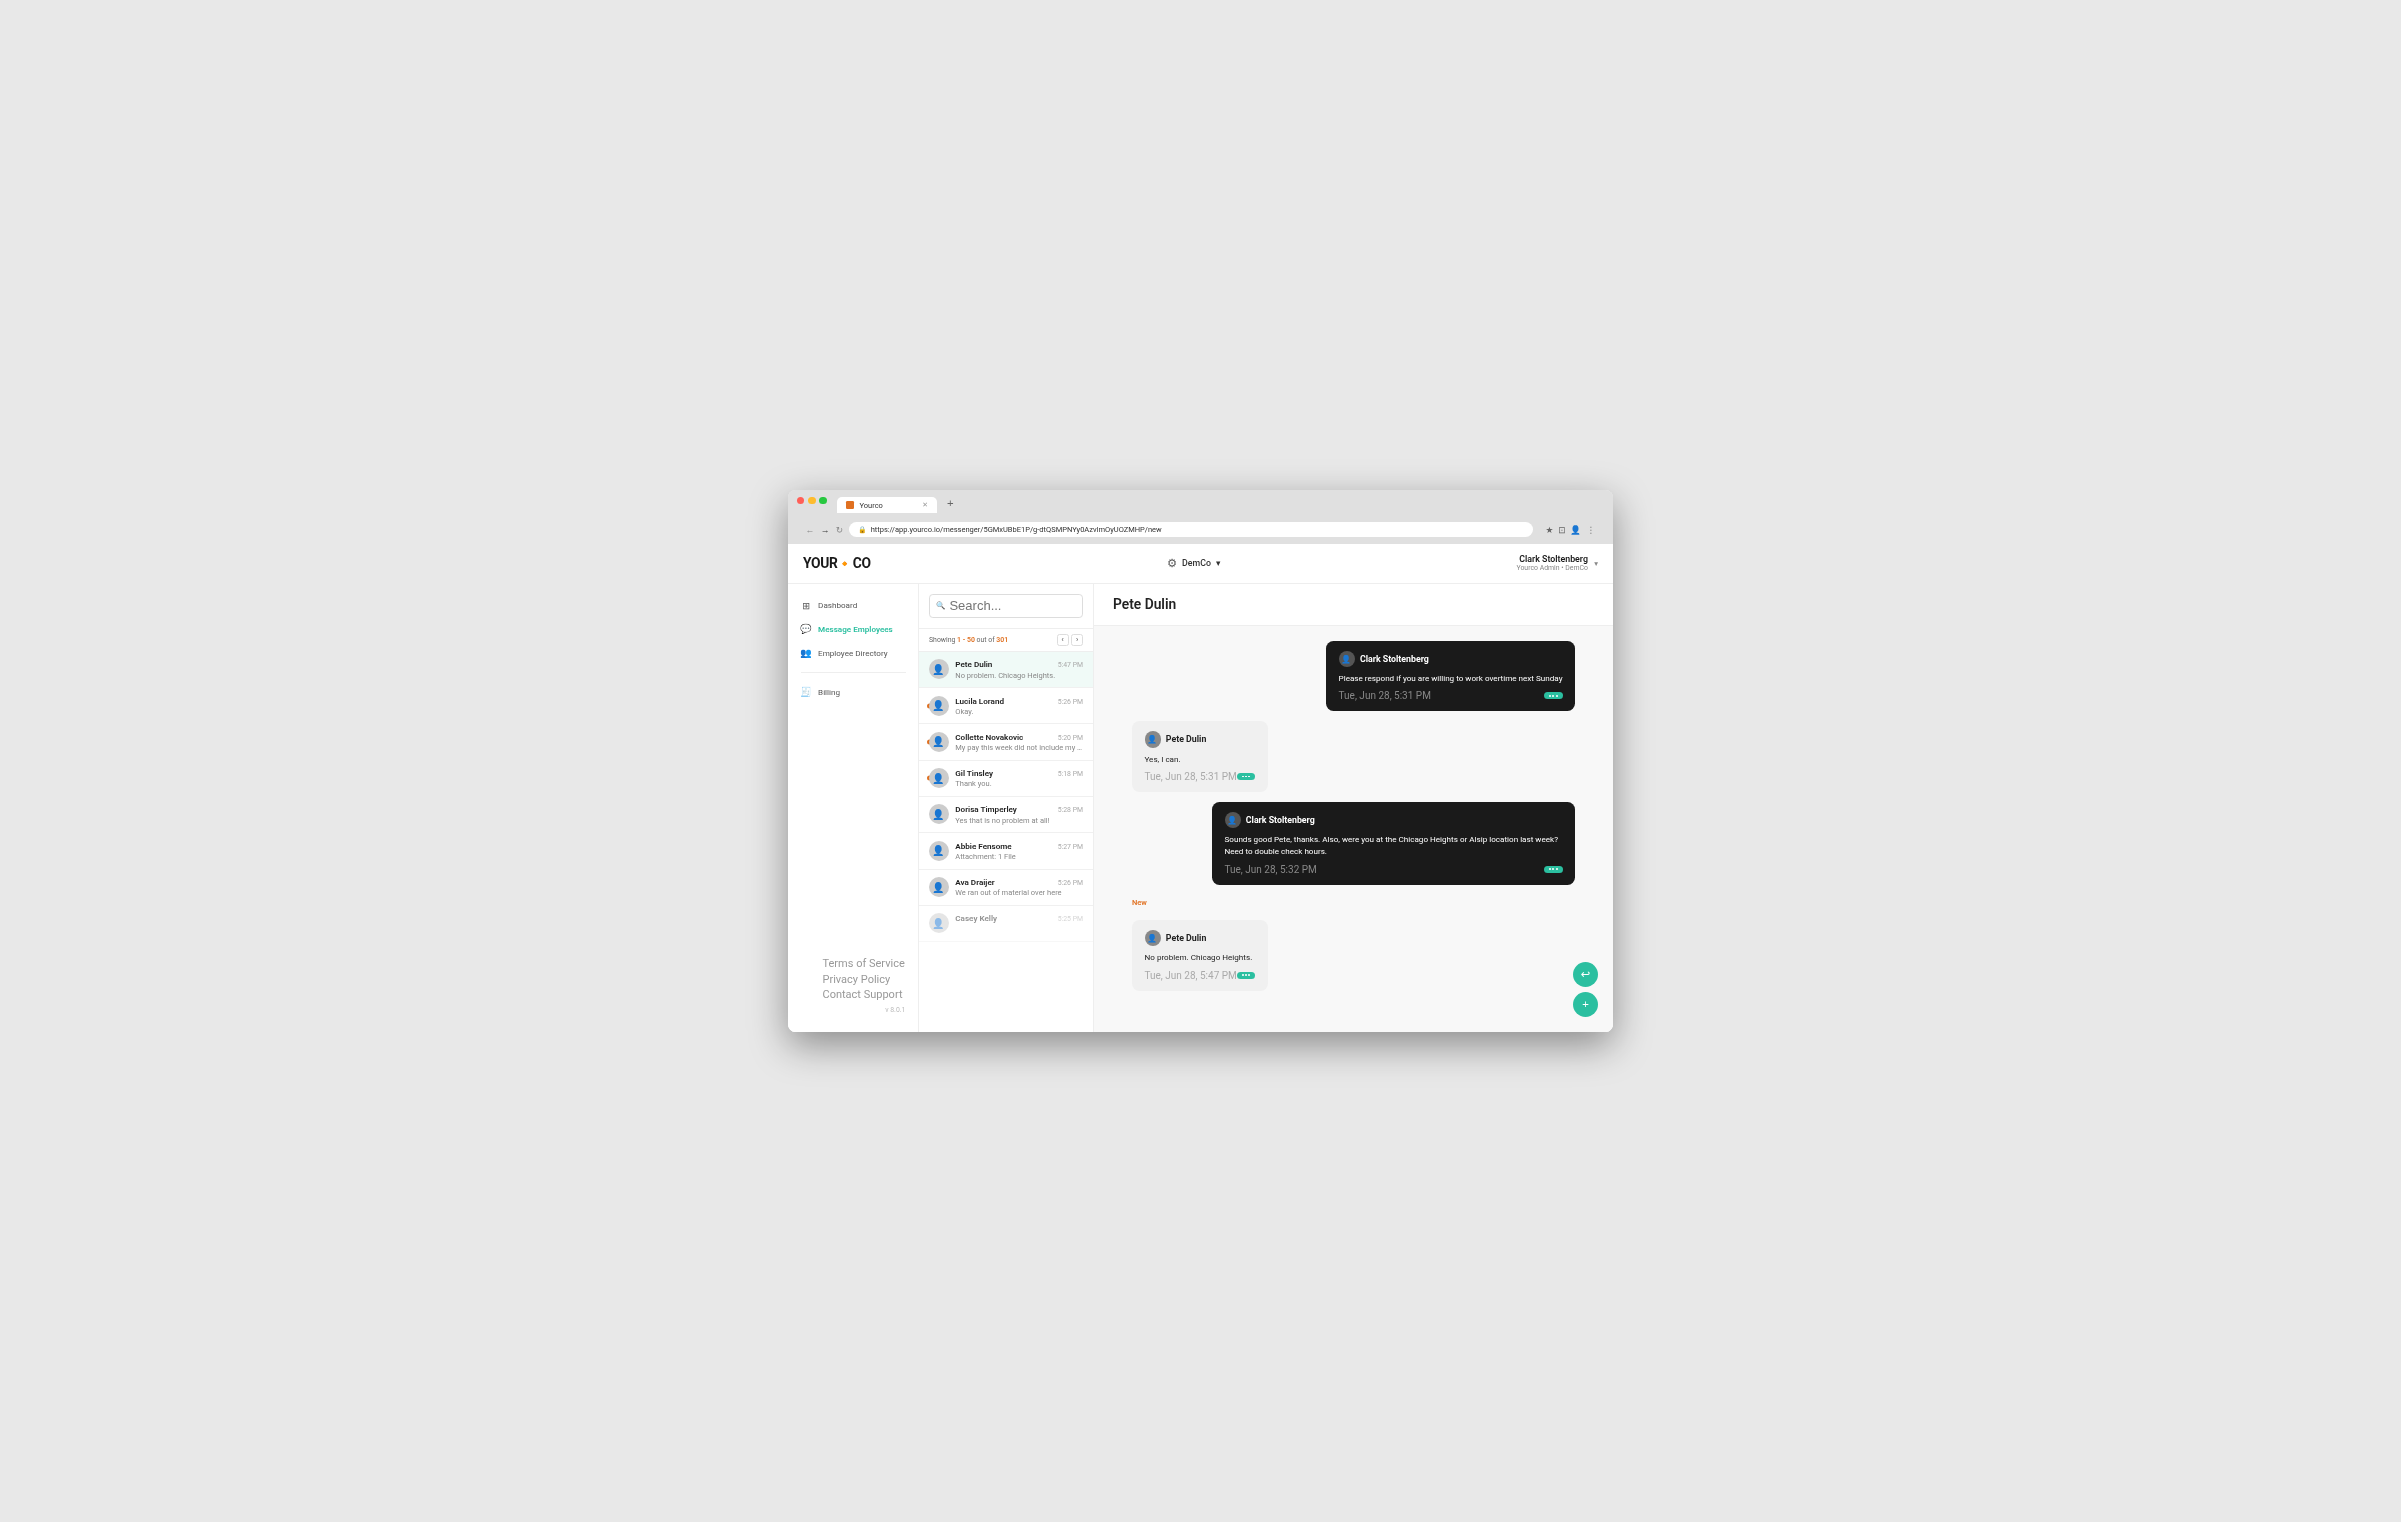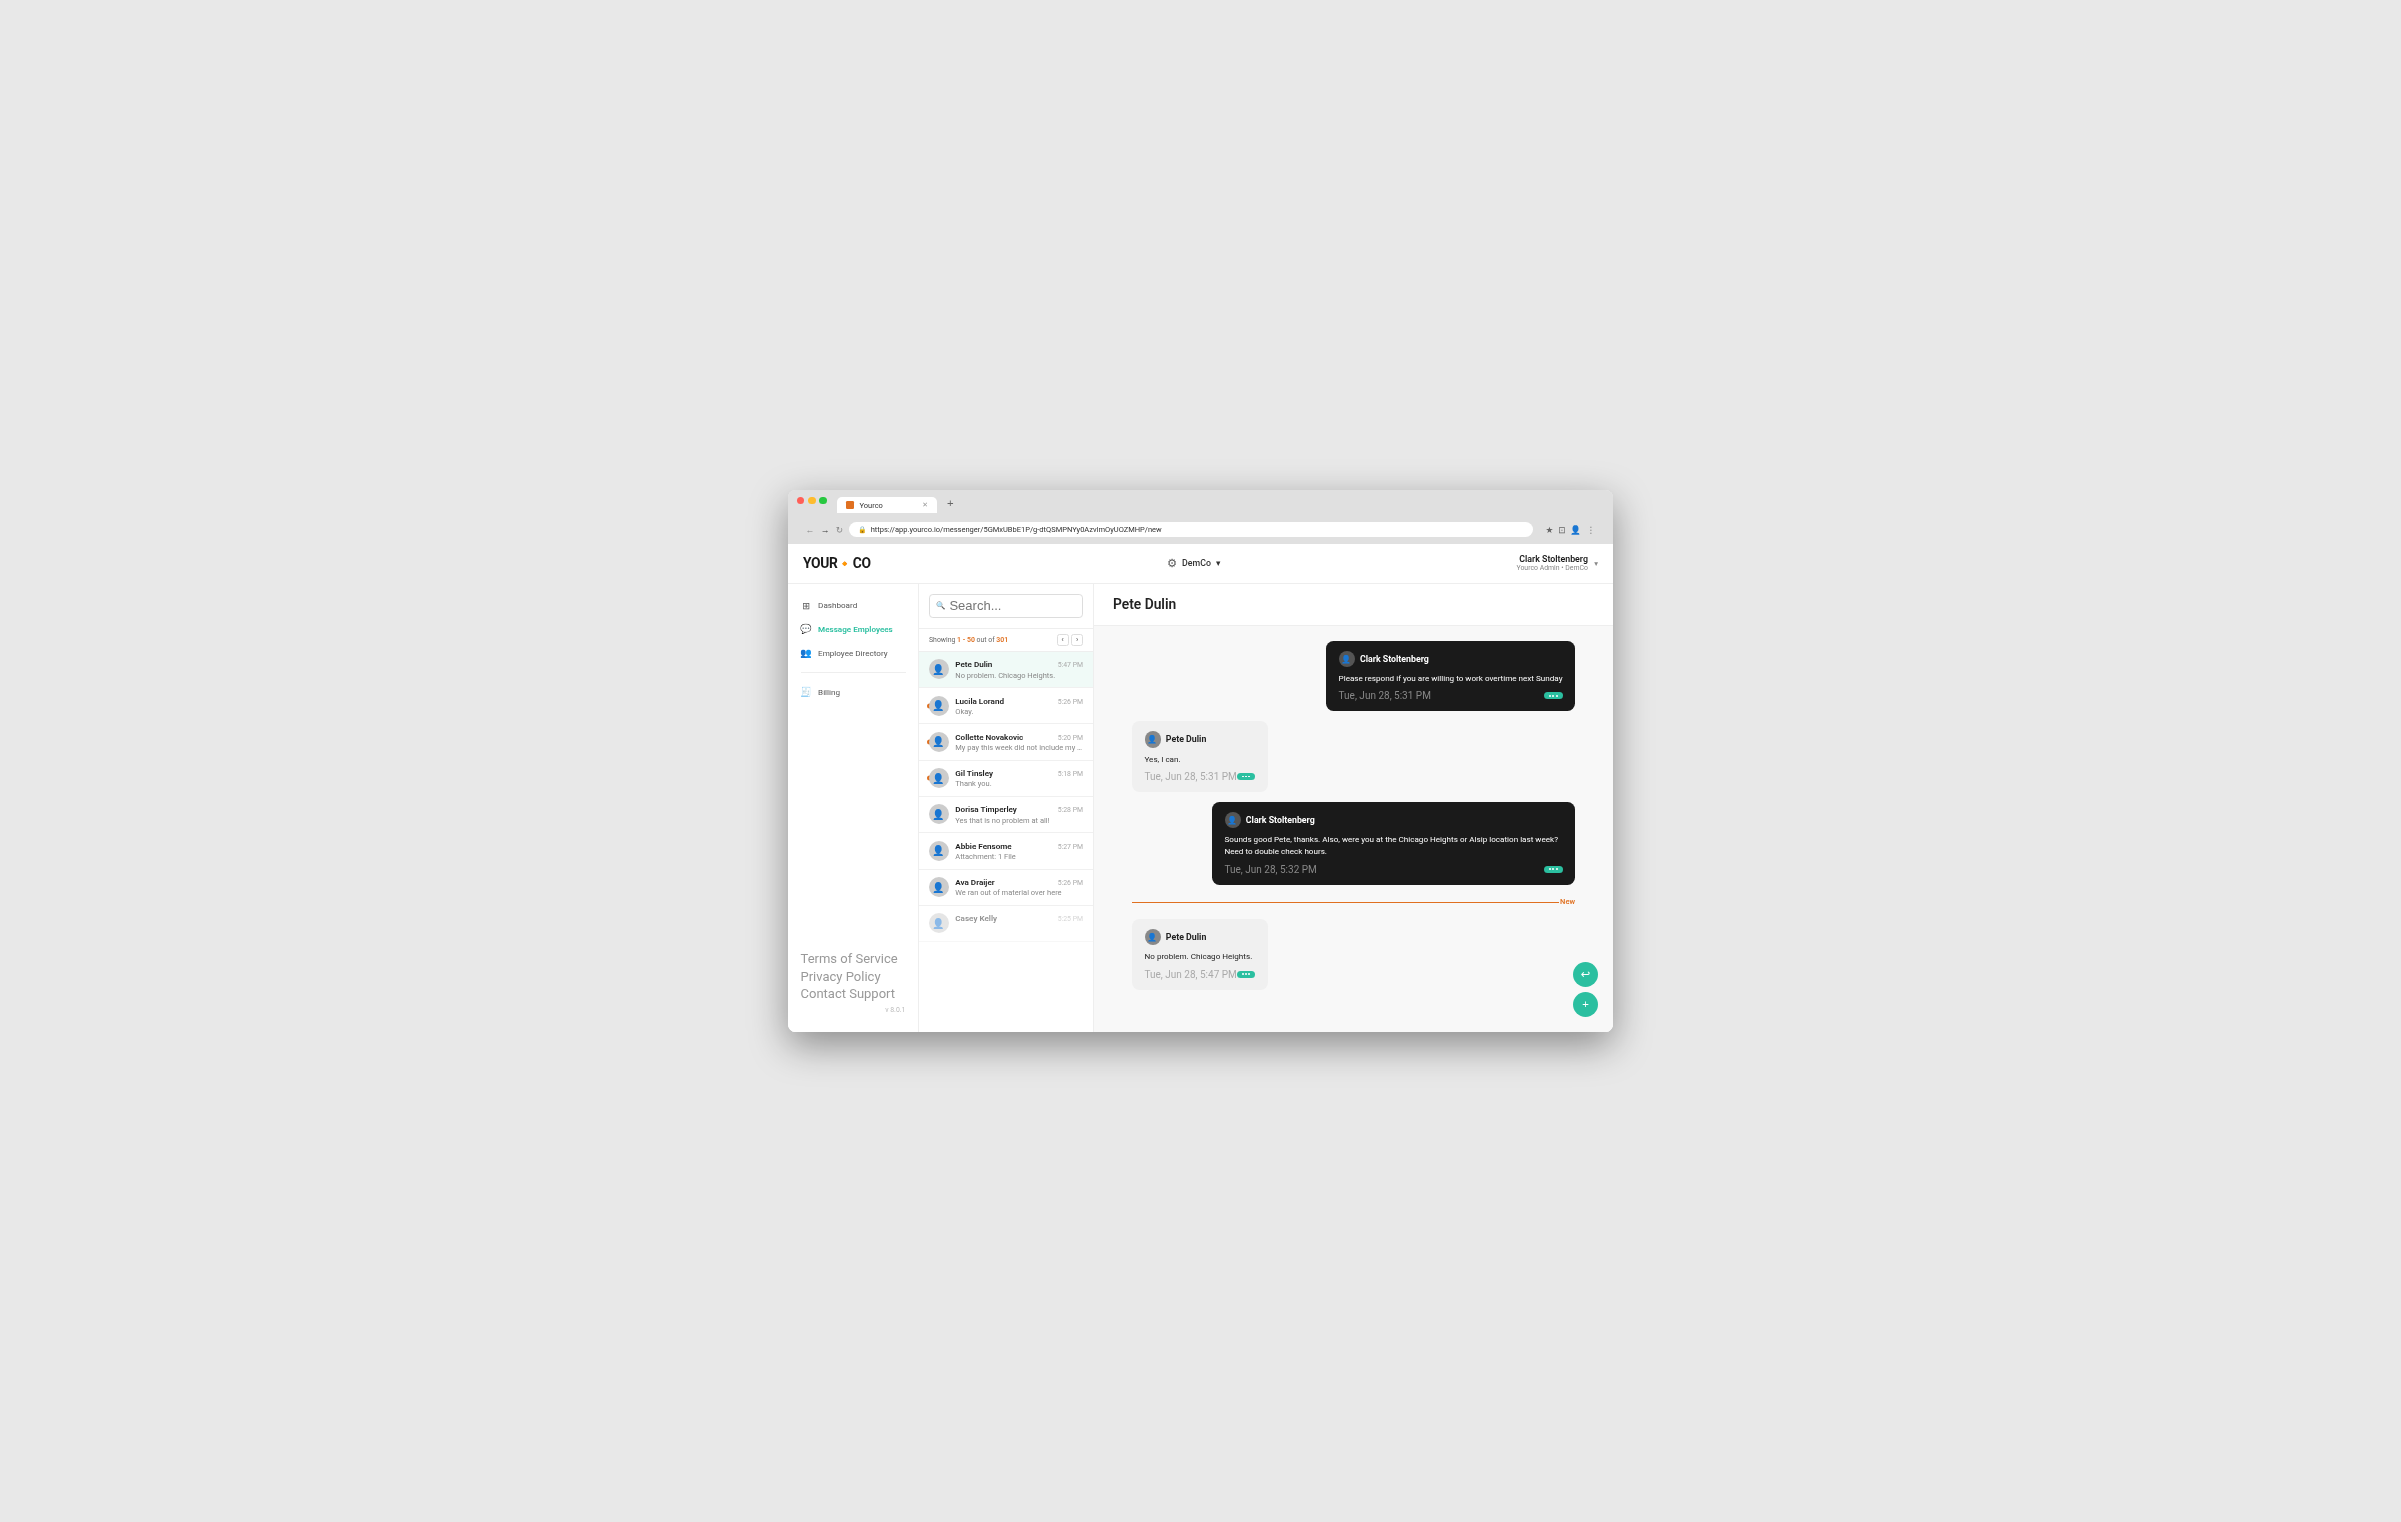--- a/index.html
+++ b/index.html
@@ -255,25 +255,26 @@
       background: #eee;
       margin: 7.5px 12.5px;
     }
 
     .sidebar-footer {
       padding: 7.5px 12.5px;
     }
 
     .sidebar-footer a {
       display: block;
-      font-size: 13px;
+      font-size: 11px;
       color: #999;
       text-decoration: none;
       margin-bottom: 2.5px;
       cursor: pointer;
+      margin-left: 22px;
     }
 
     .sidebar-version {
       font-size: 6.9px;
       color: #bbb;
       margin-top: 5px;
       text-align: right;
     }
 
     
@@ -534,23 +535,24 @@
     .msg-dot {
       width: 1.9px;
       height: 1.9px;
       border-radius: 50%;
       background: #fff;
     }
 
     
     .new-divider {
       display: flex;
-      align-items: center;
+      align-items: flex-start;
       gap: 1px;
       padding: 2.5px 0;
+      flex-direction: column;
     }
 
     .new-divider-line {
       flex: 1;
       height: 0.6px;
       background: #e07020;
     }
 
     .new-divider-label {
       font-size: 7.5px;

